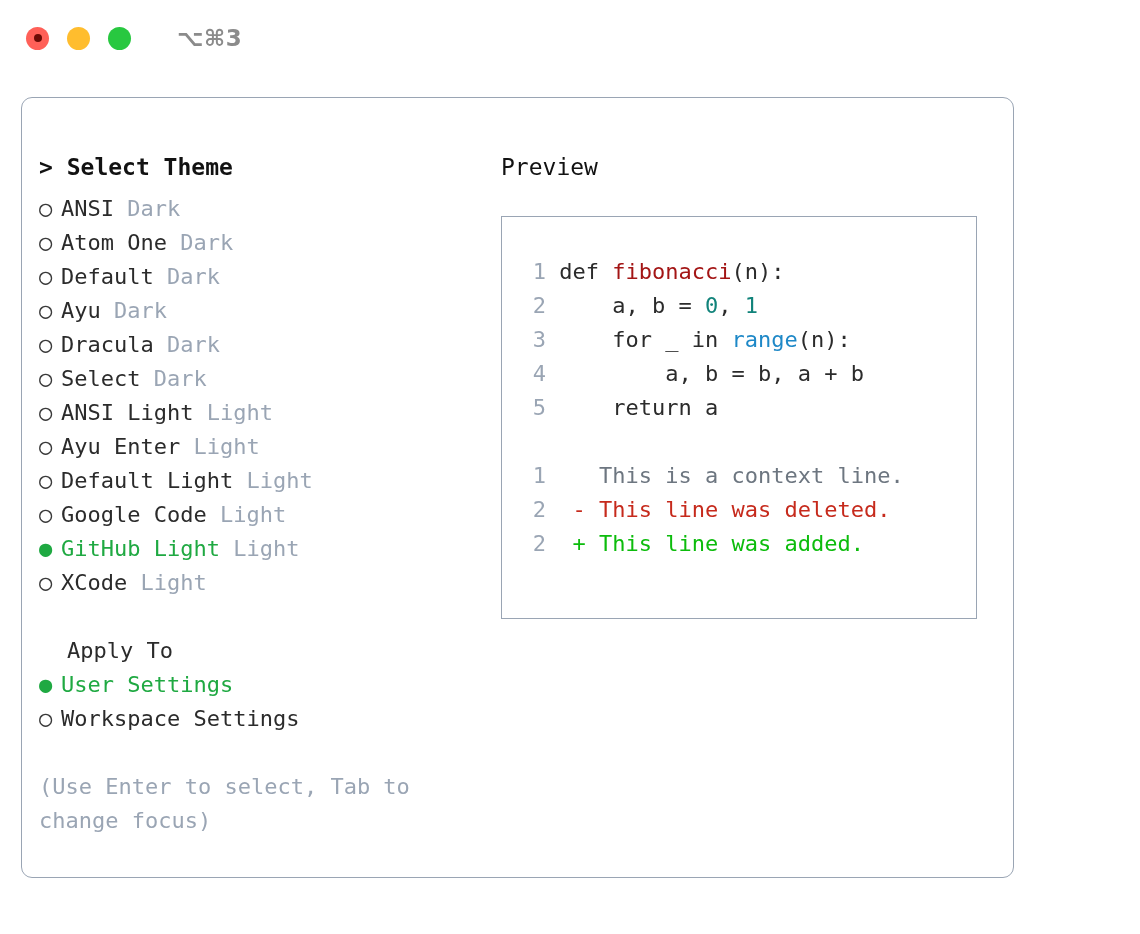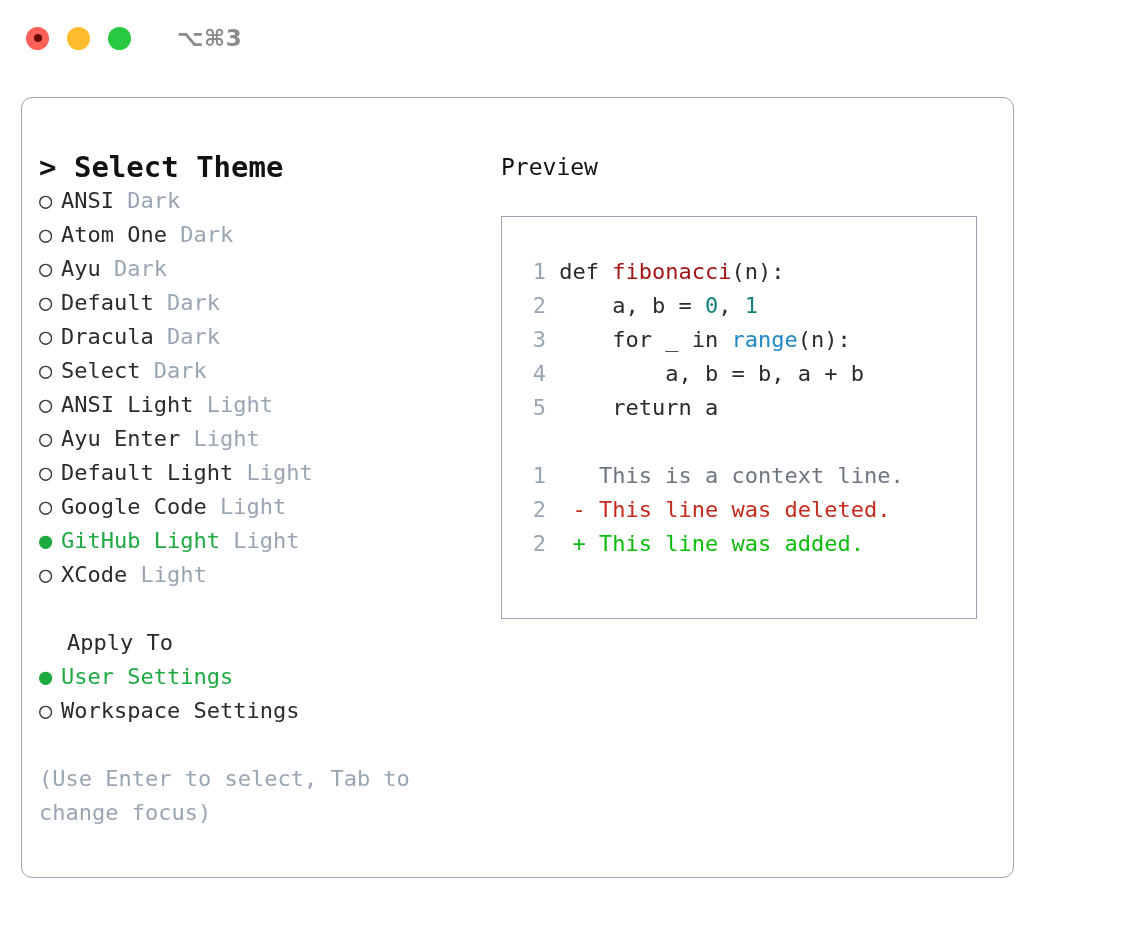--- a/index.html
+++ b/index.html
@@ -92,28 +92,28 @@
 
   
   .left-col {
     position: absolute;
     left: 17px;
     top: 52px;
     width: 455px;
   }
 
   .panel-title {
-    font-size: 29px;
+    font-size: 23px;
     font-weight: bold;
     color: #121212;
     line-height: 34px;
     white-space: pre;
   }
 
-  .theme-list { margin-top: 0; }
+  .theme-list { margin-top: 8px; }
 
   .row {
     font-size: 22px;
     line-height: 34px;
     color: #2b2b2b;
     white-space: pre;
     display: block;
   }
   .bullet {
     display: inline-block;
@@ -208,22 +208,22 @@
   <div class="frame">
     <div class="content">
 
       <div class="left-col">
 
         <div class="panel-title">&gt; Select Theme</div>
 
         <div class="theme-list" id="theme-list">
             <div class="row"><span class="bullet off">○</span><span class="name">ANSI</span><span> </span><span class="tag">Dark</span></div>
             <div class="row"><span class="bullet off">○</span><span class="name">Atom One</span><span> </span><span class="tag">Dark</span></div>
+            <div class="row"><span class="bullet off">○</span><span class="name">Default</span><span> </span><span class="tag">Dark</span></div>
             <div class="row"><span class="bullet off">○</span><span class="name">Ayu</span><span> </span><span class="tag">Dark</span></div>
-            <div class="row"><span class="bullet off">○</span><span class="name">Default</span><span> </span><span class="tag">Dark</span></div>
             <div class="row"><span class="bullet off">○</span><span class="name">Dracula</span><span> </span><span class="tag">Dark</span></div>
             <div class="row"><span class="bullet off">○</span><span class="name">Select</span><span> </span><span class="tag">Dark</span></div>
             <div class="row"><span class="bullet off">○</span><span class="name">ANSI Light</span><span> </span><span class="tag">Light</span></div>
             <div class="row"><span class="bullet off">○</span><span class="name">Ayu Enter</span><span> </span><span class="tag">Light</span></div>
             <div class="row"><span class="bullet off">○</span><span class="name">Default Light</span><span> </span><span class="tag">Light</span></div>
             <div class="row"><span class="bullet off">○</span><span class="name">Google Code</span><span> </span><span class="tag">Light</span></div>
             <div class="row selected"><span class="bullet on">●</span><span class="name">GitHub Light</span><span> </span><span class="tag">Light</span></div>
             <div class="row"><span class="bullet off">○</span><span class="name">XCode</span><span> </span><span class="tag">Light</span></div>
           </div>
 

